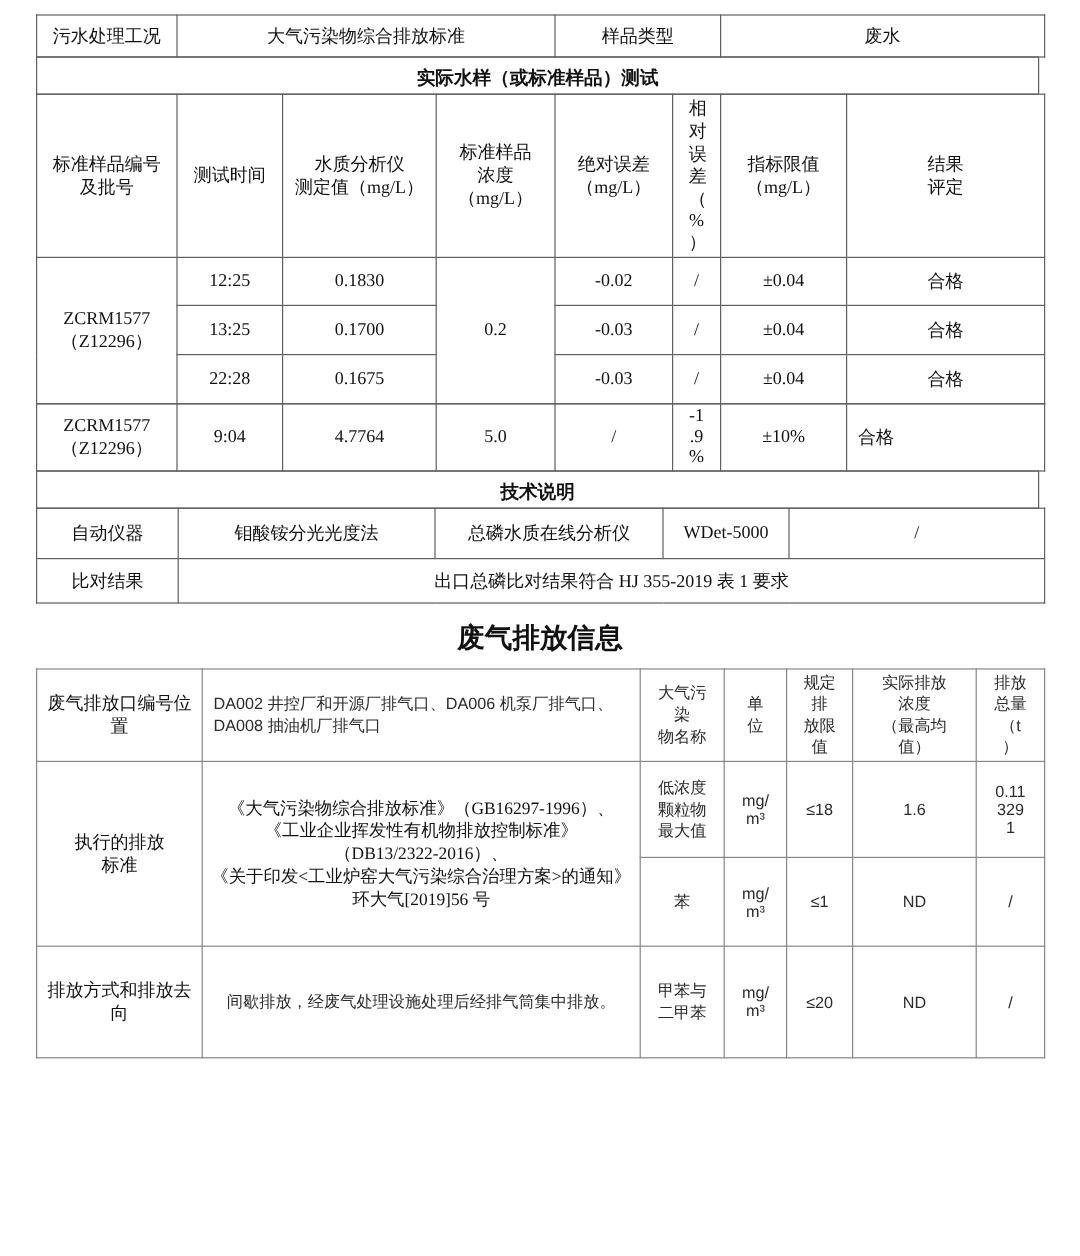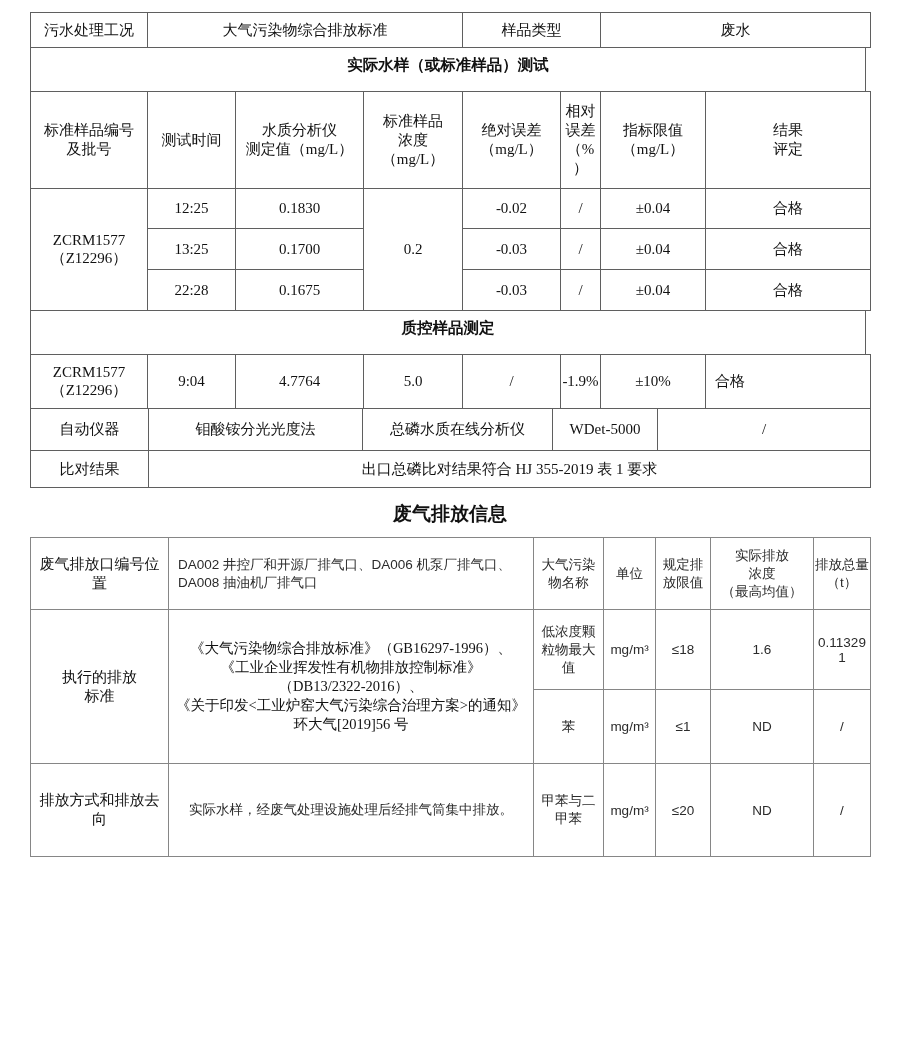--- a/index.html
+++ b/index.html
@@ -25,35 +25,35 @@
     padding: 2px 3px;
     overflow: hidden;
     word-break: break-word;
   }
   .section-title {
     border: 1px solid #5f5f5f;
     margin-top: -1px;
     text-align: center;
     font-weight: bold;
     font-size: 15.5px;
-    padding: 7px 0 15px 0;
+    padding: 7px 0 2px 0;
     width: 834px;
     box-sizing: content-box;
   }
   .pre { white-space: pre-line; }
   .left { text-align: left; padding-left: 9px; }
   .sans { font-family: "Liberation Sans", sans-serif; font-size: 13.5px; color: #2b2b2b; }
   .gas-title {
     text-align: center;
     font-weight: bold;
-    font-size: 19px;
+    font-size: 23px;
     padding: 13px 0 11px 0;
   }
   #t-gas td { border-color: #868686; }
-  .tight { padding: 2px 1px; }
+  .tight { padding: 2px 13px; }
 </style>
 </head>
 <body>
 
 <div class="doc">
 
   <table id="t-info">
     <colgroup>
         <col style="width:117px">
         <col style="width:315px">
@@ -123,21 +123,20 @@
       <td>22:28</td>
       <td>0.1675</td>
       <td>-0.03</td>
       <td>/</td>
       <td>±0.04</td>
       <td>合格</td>
     </tr>
   </tbody>
     </table>
 
-  <div class="section-title">质控样品测定</div>
 
   <table id="t-qc">
     <colgroup>
         <col style="width:117px">
         <col style="width:88px">
         <col style="width:128px">
         <col style="width:99px">
         <col style="width:98px">
         <col style="width:40px">
         <col style="width:105px">
@@ -151,20 +150,21 @@
       <td>4.7764</td>
       <td>5.0</td>
       <td>/</td>
       <td class="tight">-1.9%</td>
       <td>±10%</td>
       <td class="left">合格</td>
     </tr>
   </tbody>
     </table>
 
+  <div class="section-title">技术说明</div>
 
   <table id="t-tech">
     <colgroup>
         <col style="width:118px">
         <col style="width:214px">
         <col style="width:190px">
         <col style="width:105px">
         <col style="width:213px">
       </colgroup>
     <tbody>
@@ -226,21 +226,21 @@
     <tr style="height:74px">
       <td class="sans tight">苯</td>
       <td class="sans tight">mg/m³</td>
       <td class="sans tight">≤1</td>
       <td class="sans tight">ND</td>
       <td class="sans tight">/</td>
     </tr>
     <tr style="height:93px">
       <td class="pre">排放方式和排放去
 向</td>
-      <td class="sans">实际水样，经废气处理设施处理后经排气筒集中排放。</td>
+      <td class="sans">间歇排放，经废气处理设施处理后经排气筒集中排放。</td>
       <td class="sans tight">甲苯与二甲苯</td>
       <td class="sans tight">mg/m³</td>
       <td class="sans tight">≤20</td>
       <td class="sans tight">ND</td>
       <td class="sans tight">/</td>
     </tr>
   </tbody>
     </table>
 
 </div>

